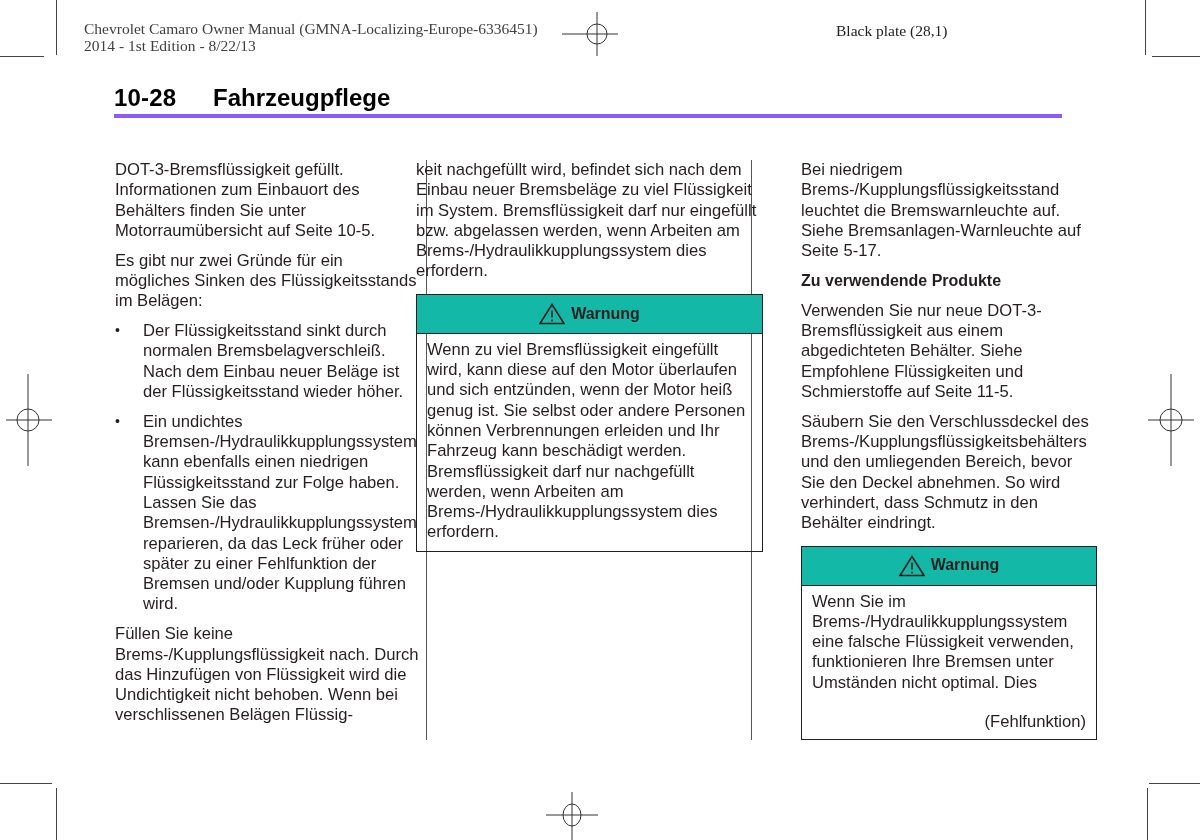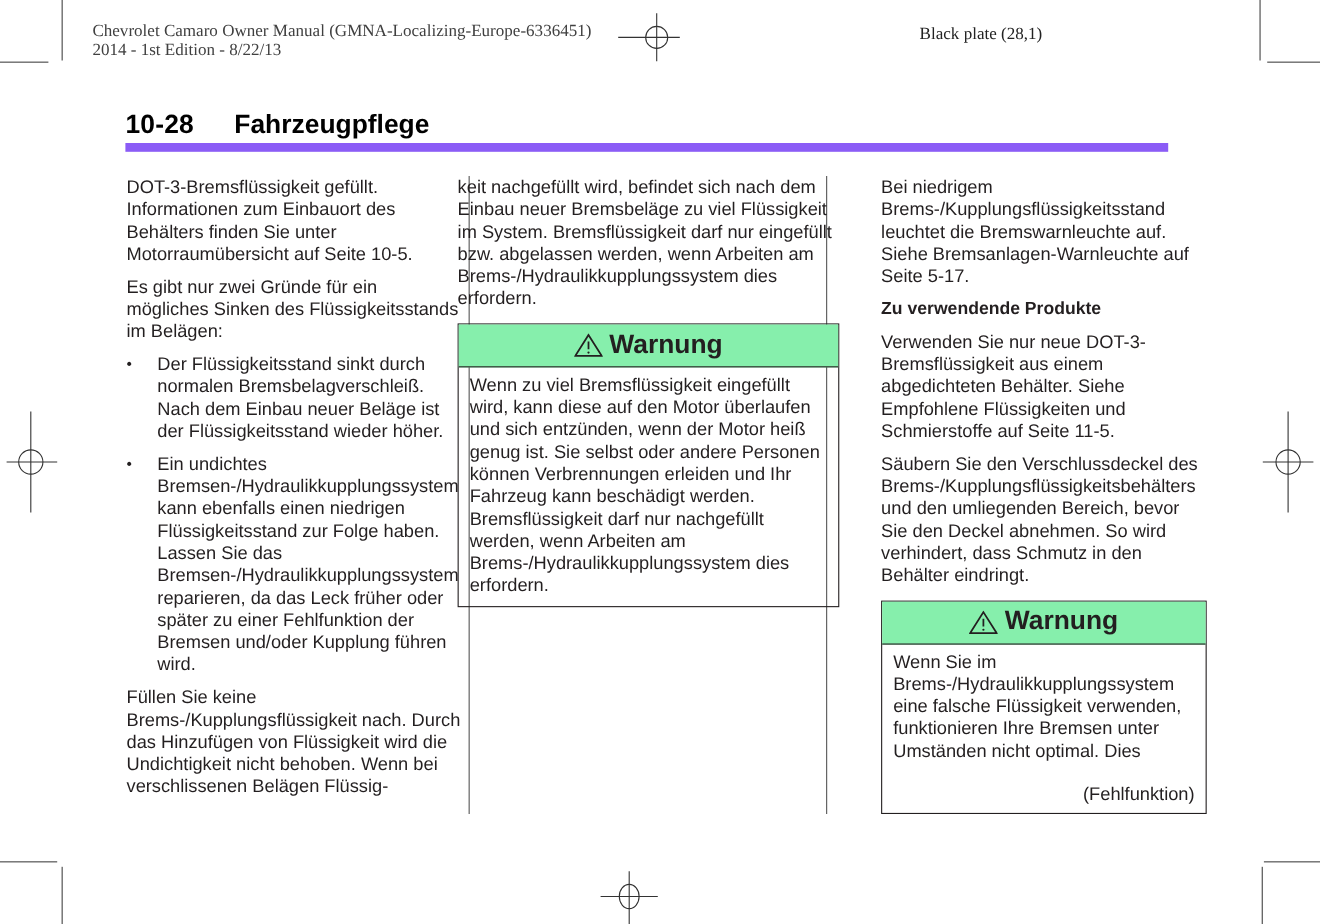--- a/index.html
+++ b/index.html
@@ -3,42 +3,42 @@
 <meta charset="utf-8">
 <style>
   html, body { margin:0; padding:0; background:#ffffff; }
   body { width:1200px; height:840px; position:relative; overflow:hidden; color:#231f20; }
   .serif { font-family: "Liberation Serif", "DejaVu Serif", serif; }
   .sans  { font-family: "Liberation Sans", "DejaVu Sans", sans-serif; }
 
   .hdr-left { position:absolute; left:84px; top:20px; font-size:15.5px; line-height:17px; color:#404040; }
   .hdr-right { position:absolute; left:836px; top:22px; font-size:15.5px; color:#222; }
 
-  .title-row { position:absolute; left:114px; top:100px; width:948px; height:30px; border-bottom:8px solid #8b5cf6; }
+  .title-row { position:absolute; left:114px; top:84px; width:948px; height:30px; border-bottom:4px solid #8b5cf6; }
   .page-num { position:absolute; left:0; top:0; font-size:24px; font-weight:bold; color:#000; letter-spacing:0.2px; }
   .page-title { position:absolute; left:99px; top:0; font-size:24px; font-weight:bold; color:#000; }
 
   .col { position:absolute; top:160px; font-size:16.6px; line-height:20.3px; color:#231f20; }
   .col p { margin:0 0 9.5px 0; }
   .col1 { left:115px; width:305px; }
   .col2 { left:416px; width:347px; }
   .col3 { left:766px; width:296px;margin-left:35px; }
   .it { }
   .bold { font-weight:bold; }
 
   .bullets { margin:0 0 9.5px 0; padding:0; list-style:none; }
   .bullets li { position:relative; padding-left:28px; margin-bottom:9.5px; }
   .bullets li .dot { position:absolute; left:0; top:-1px; font-size:14px; }
 
   .divider { position:absolute; width:1px; background:#555; }
   .div1 { left:426px; top:160px; height:580px; }
   .div2 { left:751px; top:160px; height:580px; }
 
   .warn { border:1.5px solid #231f20; margin-top:12px; }
-  .warn-head { background:#86efac; border-bottom:1.5px solid #231f20; height:38px; display:flex; align-items:center; justify-content:center; font-weight:bold; font-size:24px; color:#231f20; }
+  .warn-head { background:#14b8a6; border-bottom:1.5px solid #231f20; height:38px; display:flex; align-items:center; justify-content:center; font-weight:bold; font-size:16px; color:#231f20; }
   .warn-head svg { margin-right:6px; }
   .warn-body { padding:6px 10px 8px 10px; }
   .cont { text-align:right; margin-top:20px; line-height:18px; }
 
   .mark { position:absolute; }
   .crop { position:absolute; background:#444; }
 </style>
 </head>
 <body>
 

